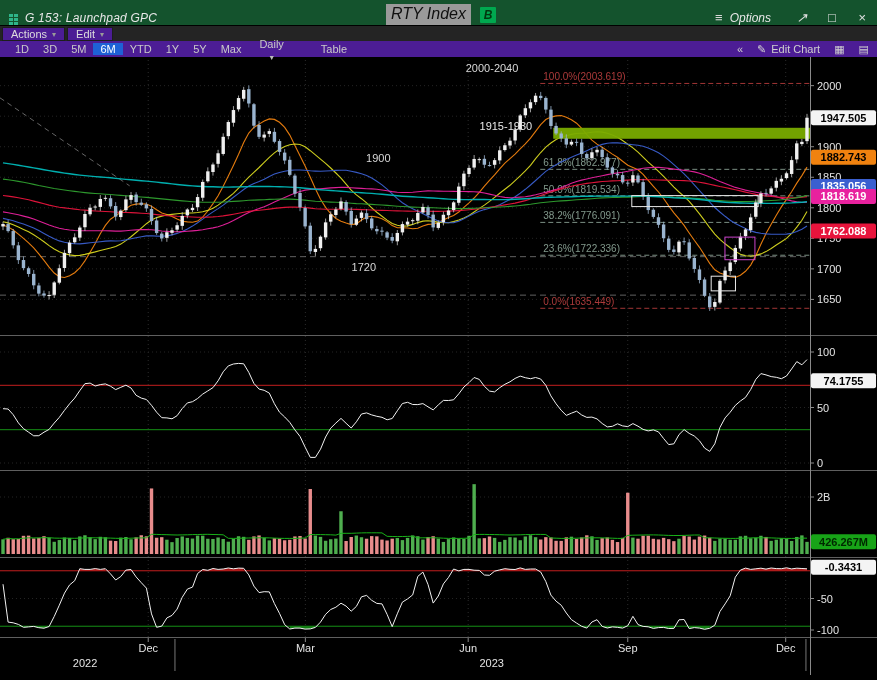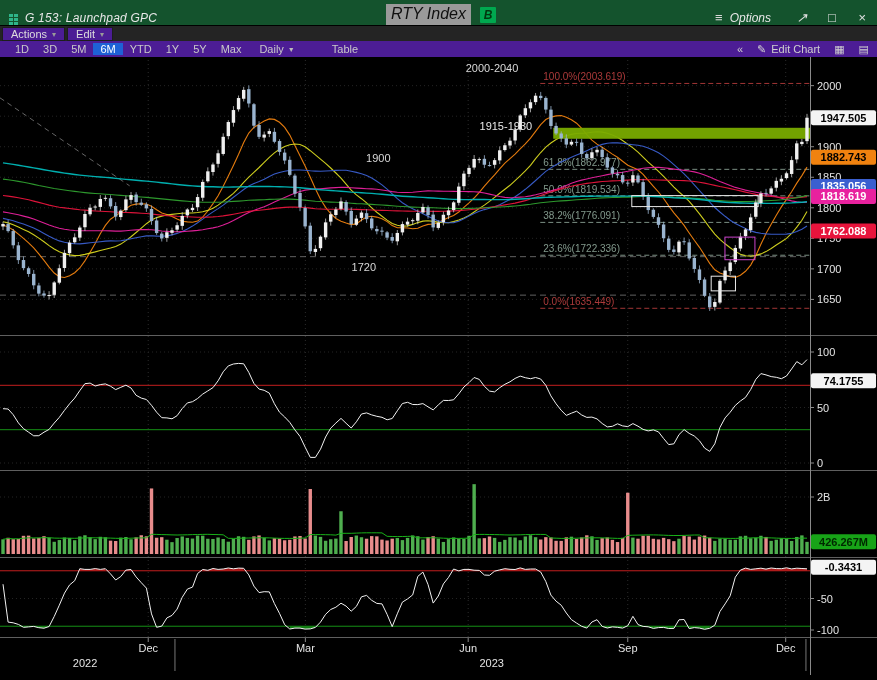--- a/index.html
+++ b/index.html
@@ -27,21 +27,21 @@
   .menu-btn { background:#4c1d95; border:1px solid #1d1d1d; color:#ddd; font-size:11px;
               padding:0 8px; display:flex; align-items:center; gap:5px; }
   .menu-btn .dn { font-size:8px; color:#999; }
 
   
   .toolbar { height:16px; background:#4c1d95; display:flex; align-items:center;
              font-size:11px; color:#c9c9c9; padding-left:8px; }
   .periods { display:flex; }
   .pbtn { padding:0 7px; display:flex; align-items:center; }
   .pbtn.active { background:#1e61d6; color:#fff; }
-  .freq { margin-left:4px; gap:4px; }
+  .freq { margin-left:4px; gap:4px;flex-direction:column; }
   .freq .dnn { font-size:7px; color:#bbb; }
   .tablebtn { margin-left:23px; }
   .tb-right { margin-left:auto; display:flex; align-items:center; gap:14px; padding-right:8px; color:#cfcfcf; }
   .editchart { display:flex; gap:5px; align-items:center; }
 
   
   #chart { display:block; background:#000; }
   #chart text { font-family:"Liberation Sans", sans-serif; }
 </style>
 </head>

